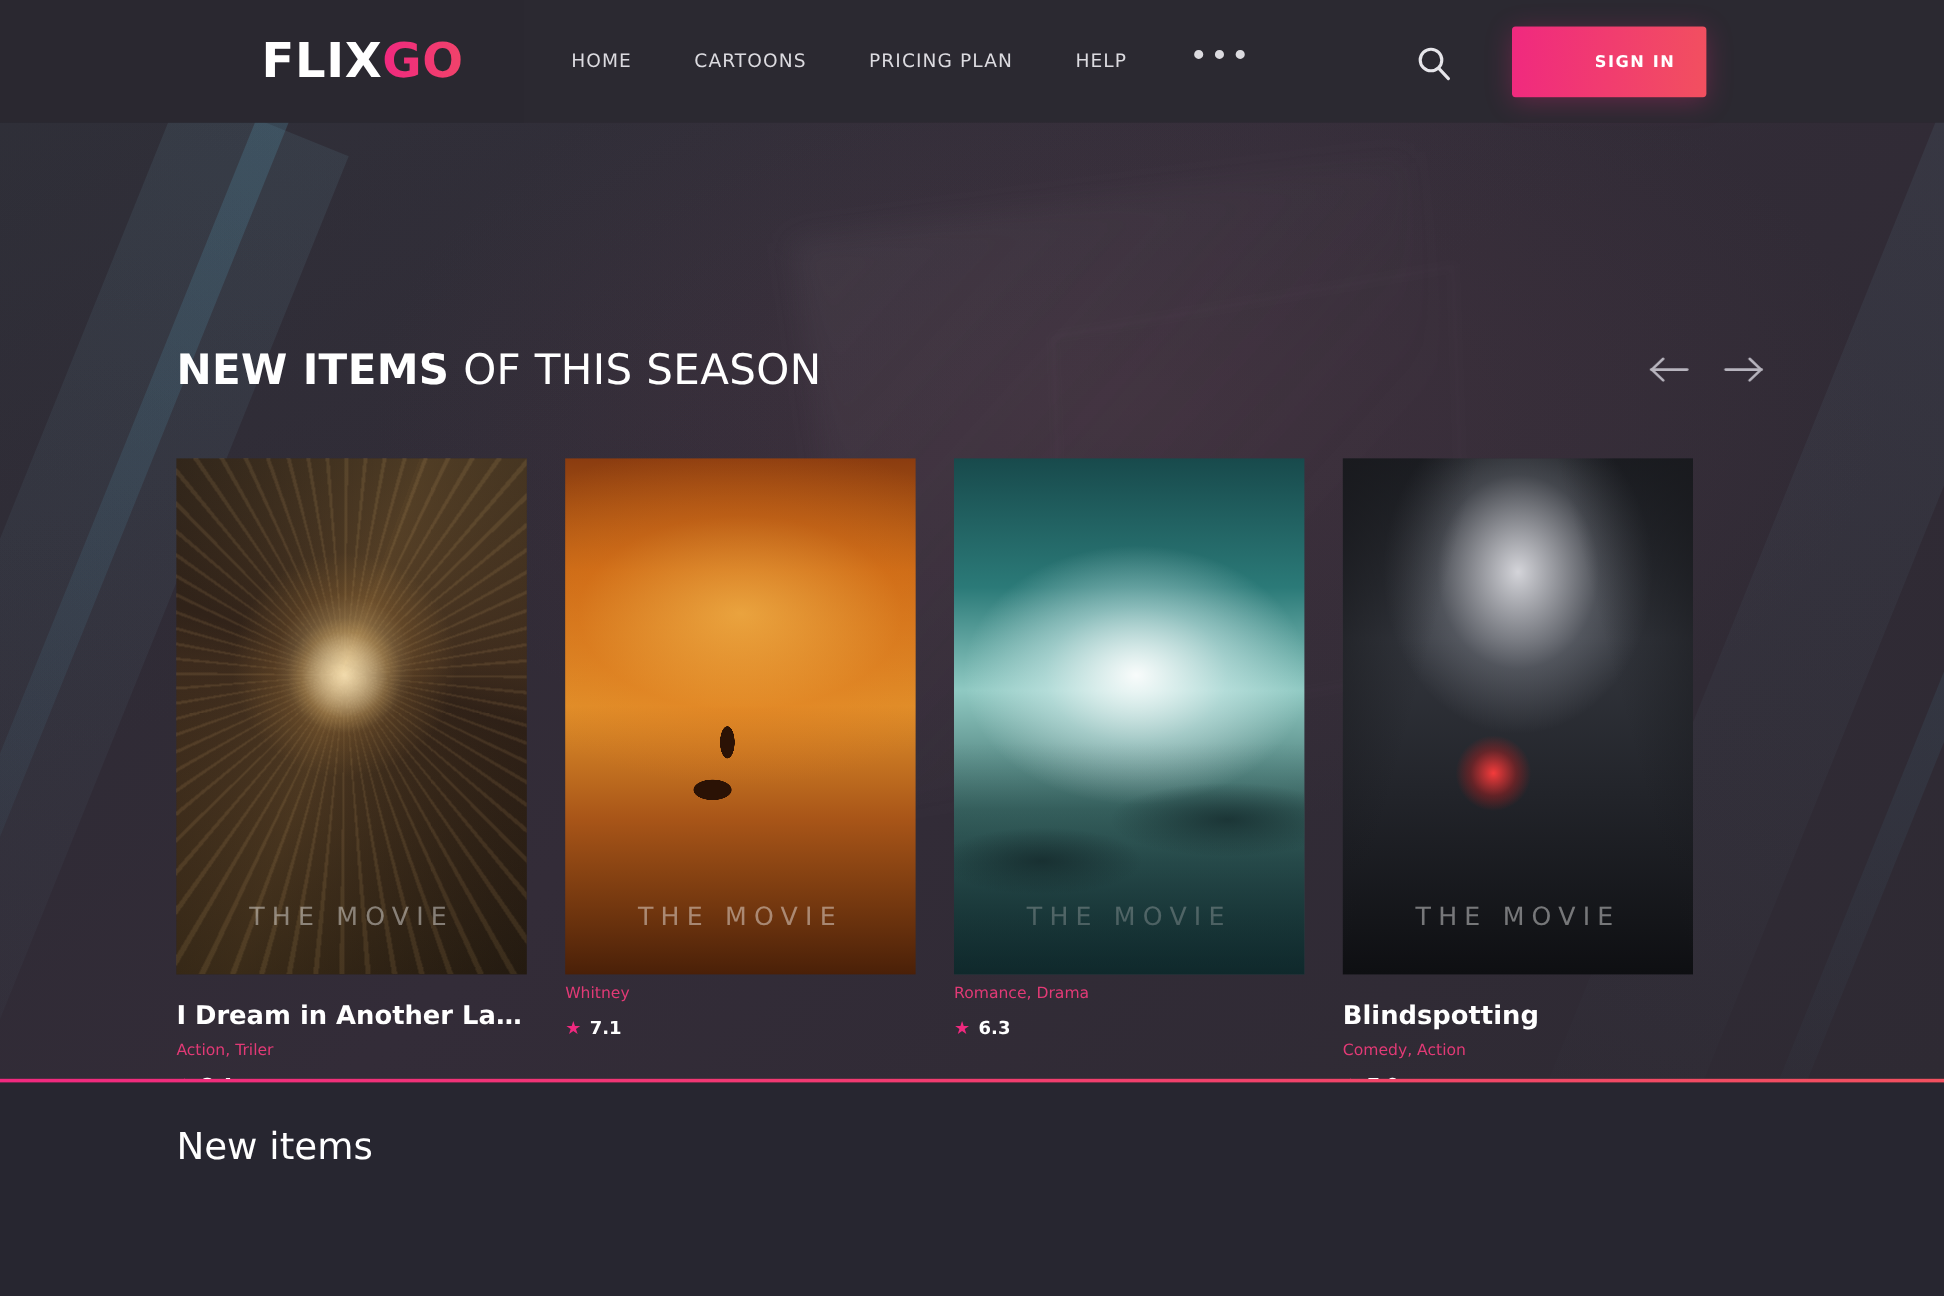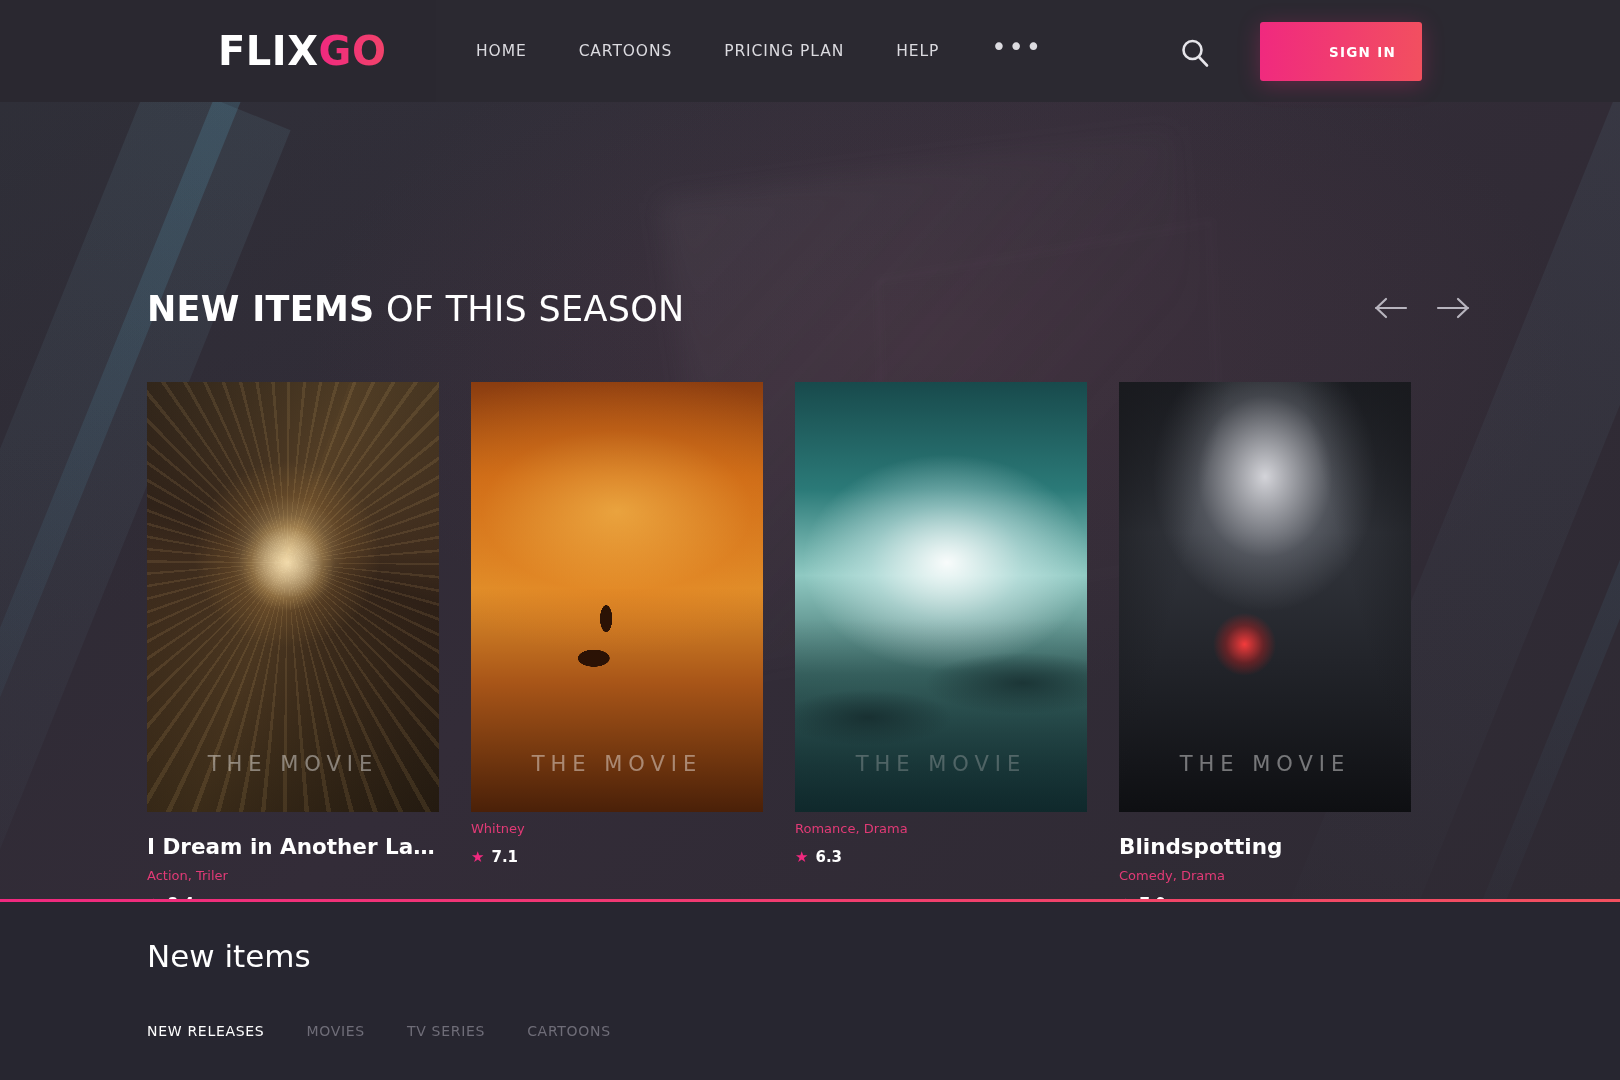--- a/index.html
+++ b/index.html
@@ -306,34 +306,28 @@
           <span class="star">★</span>
           <span>6.3</span>
         </div>
       </div>
 
       <div class="card">
         <div class="poster art4">
           <div class="watermark">THE MOVIE</div>
         </div>
         <div class="card-title">Blindspotting</div>
-        <div class="card-genre">Comedy, Drama</div>
+        <div class="card-genre">Comedy, Action</div>
         <div class="card-rating">
           <span class="star">★</span>
           <span>7.9</span>
         </div>
       </div>
 
     </div>
   </div>
 </div>
 
 <div class="divider"></div>
 
 <div class="bottom">
   <h2 class="bottom-title">New items</h2>
-  <div class="tabs">
-    <div class="tab active">NEW RELEASES</div>
-    <div class="tab">MOVIES</div>
-    <div class="tab">TV SERIES</div>
-    <div class="tab">CARTOONS</div>
-  </div>
 </div>
 
 </body></html>

